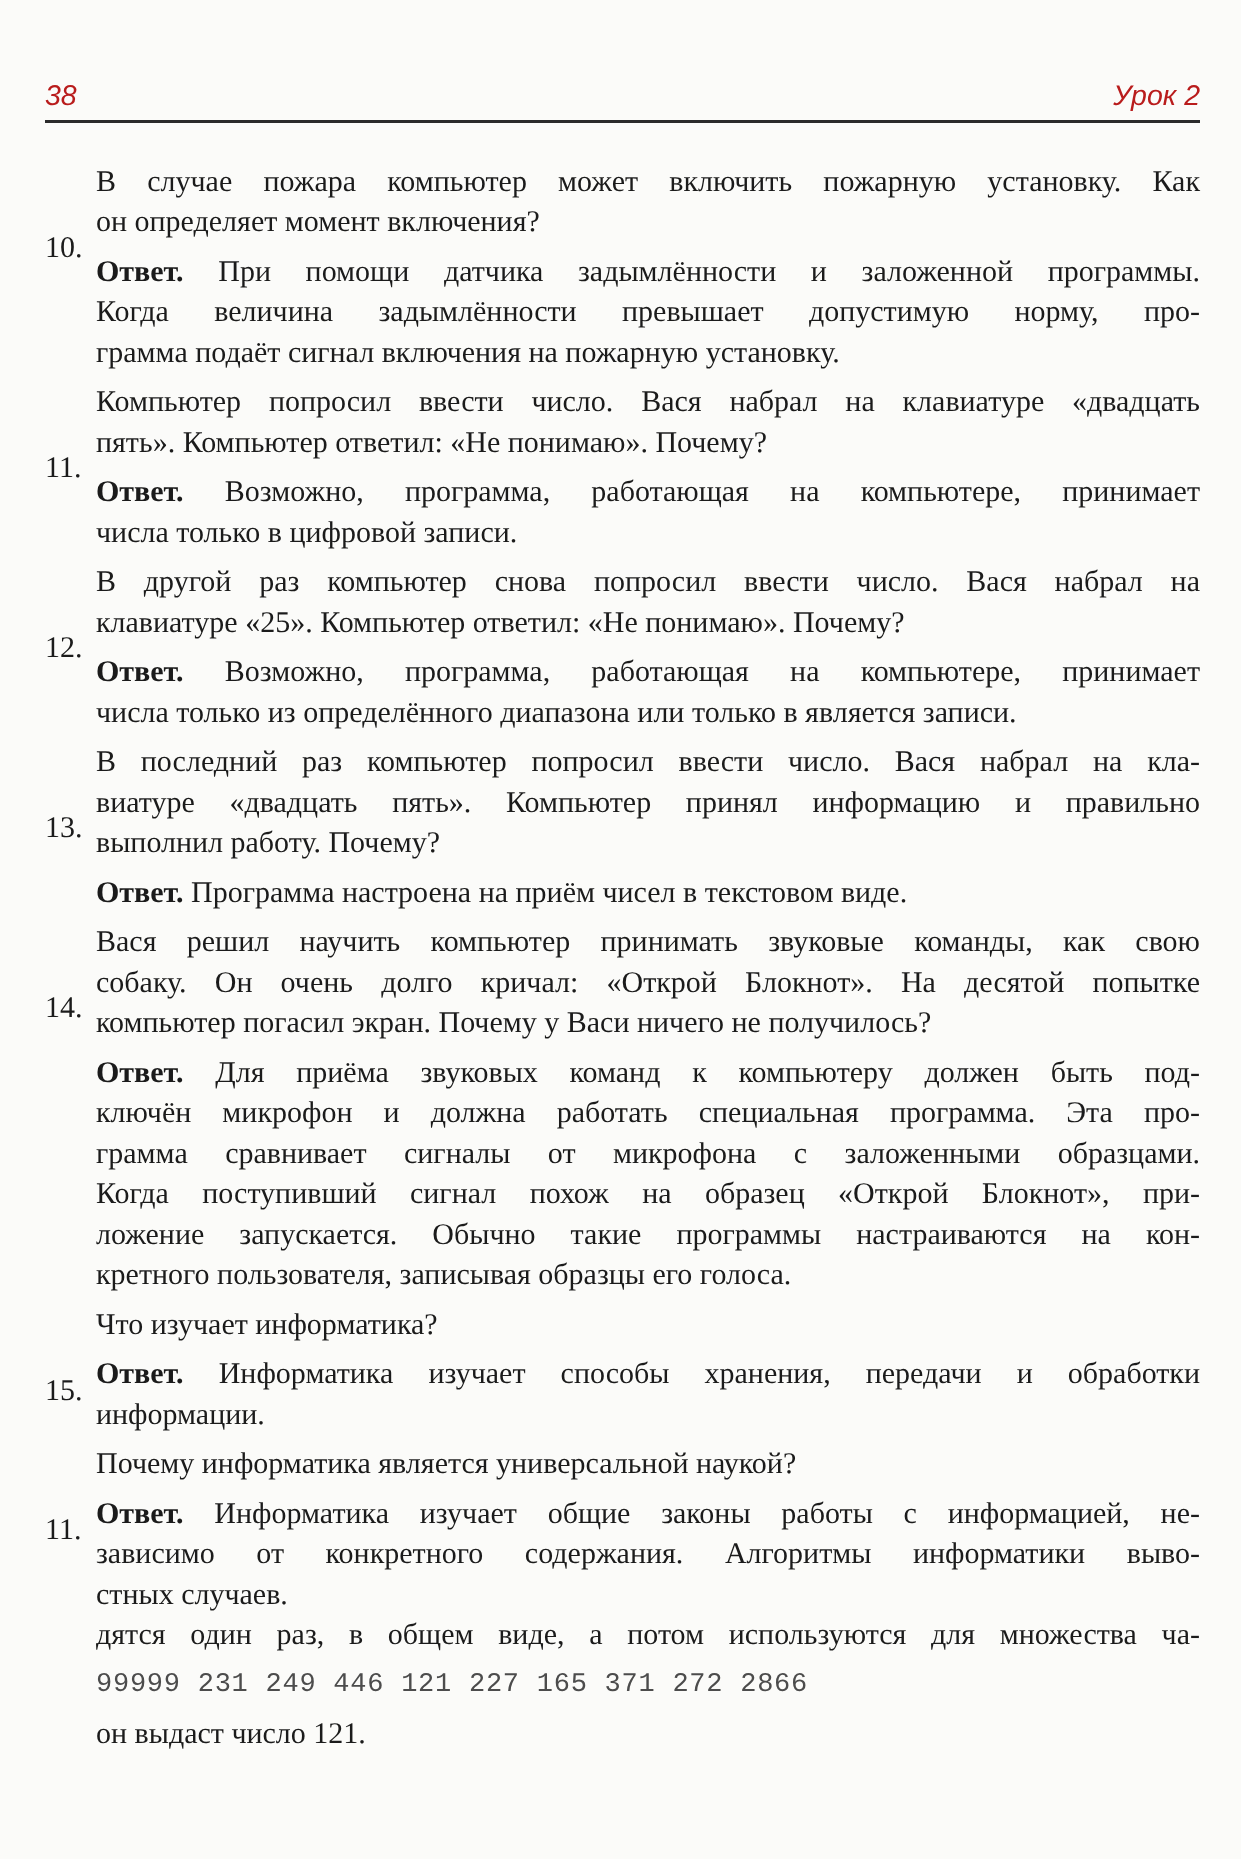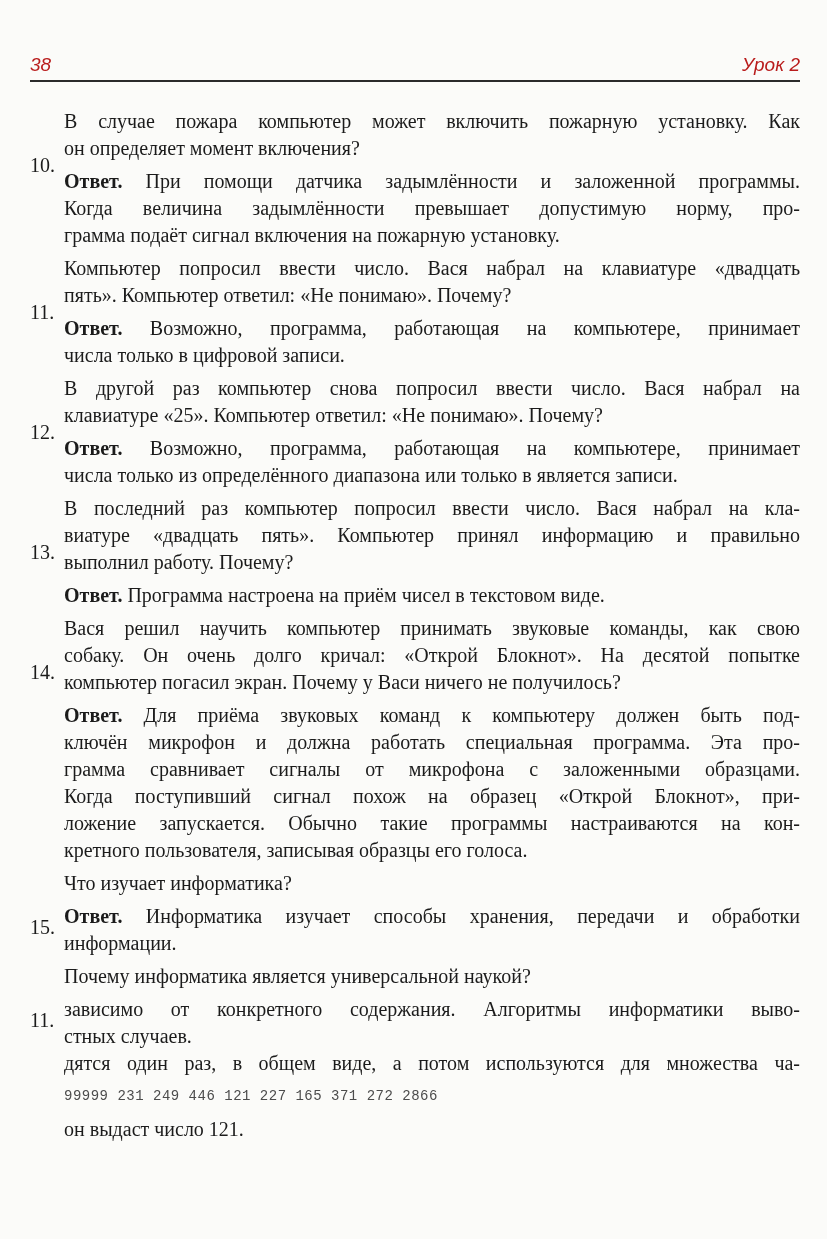--- a/index.html
+++ b/index.html
@@ -30,21 +30,21 @@
   }
   .item { position: relative; }
   .item + .item { margin-top: 6px; }
   .block + .block { margin-top: 6px; }
   .num { position: absolute; left: -34px; top: 0; margin-top: 44px; }
   .line { text-align: justify; text-align-last: justify; }
   .line.last { text-align: left; text-align-last: left; }
   .b { font-weight: bold; }
   .block.mono .line {
     font-family: "Liberation Mono", "DejaVu Sans Mono", monospace;
-    font-size: 14px;
+    font-size: 18px;
     color: #4c4c4c;
     letter-spacing: 0.5px;
   }
 </style>
 </head>
 <body>
 
 <header class="header">
   <span>38</span>
   <span>Урок 2</span>
@@ -121,20 +121,21 @@
         <div class="line"><span class="b">Ответ.</span> Информатика изучает способы хранения, передачи и обработки</div>
         <div class="line last">информации.</div>
       </div>
     </div>
     <div class="item">
       <span class="num">11.</span>
       <div class="block question">
         <div class="line last">Почему информатика является универсальной наукой?</div>
       </div>
       <div class="block answer">
+        <div class="line"><span class="b">Ответ.</span> Информатика изучает общие законы работы с информацией, не-</div>
         <div class="line">зависимо от конкретного содержания. Алгоритмы информатики выво-</div>
         <div class="line last">стных случаев.</div>
         <div class="line">дятся один раз, в общем виде, а потом используются для множества ча-</div>
       </div>
       <div class="block mono">
         <div class="line last">99999 231 249 446 121 227 165 371 272 2866</div>
       </div>
       <div class="block para">
         <div class="line last">он выдаст число 121.</div>
       </div>

